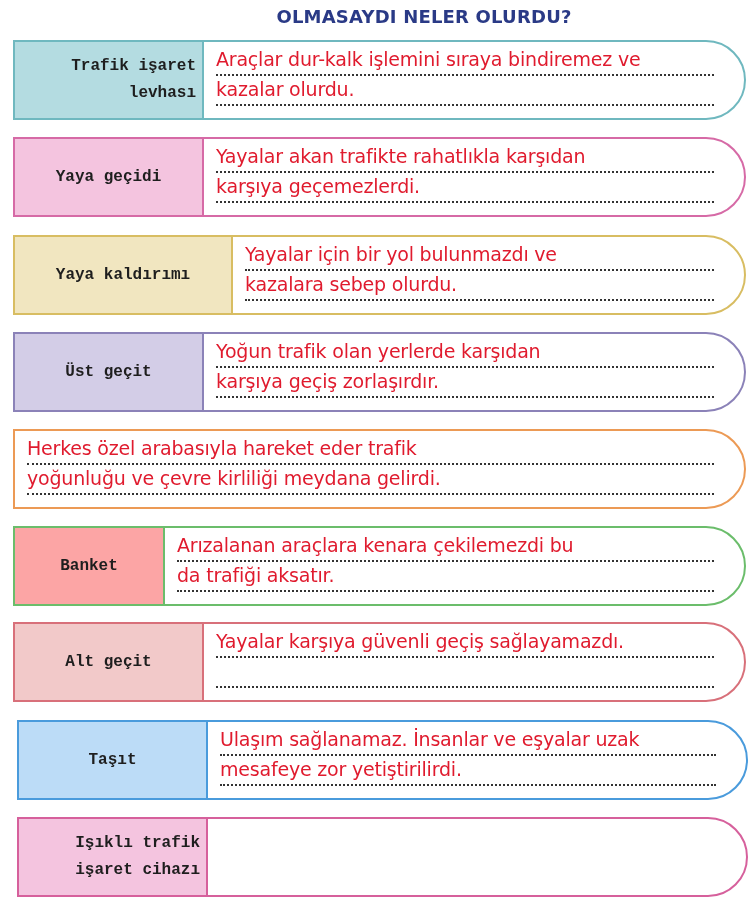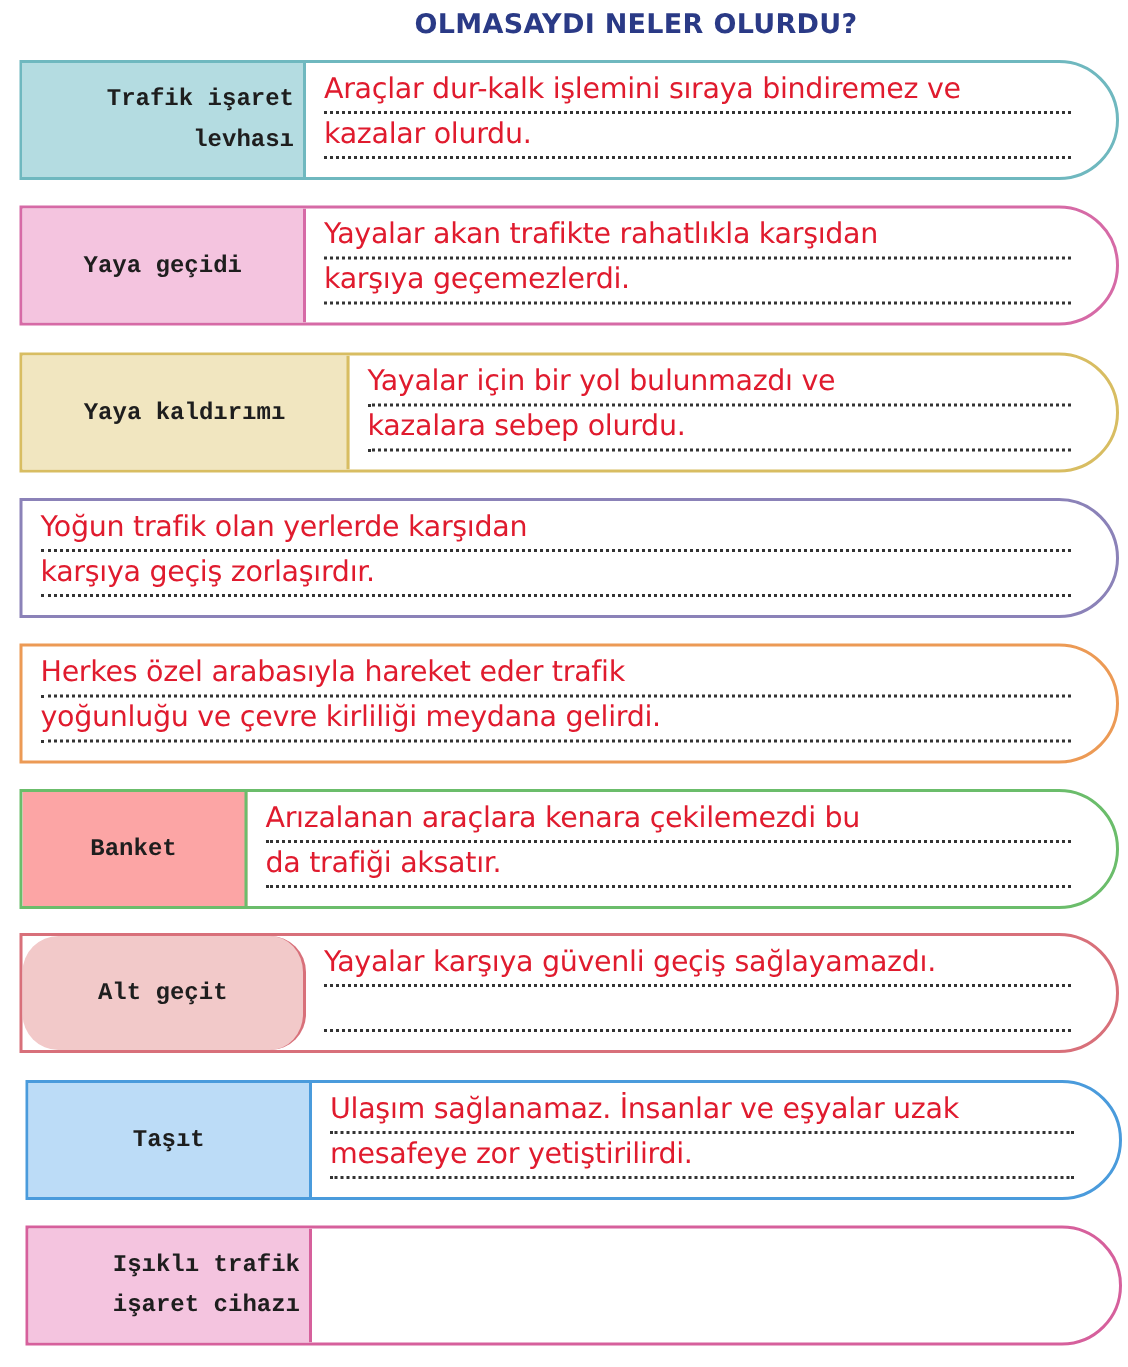--- a/index.html
+++ b/index.html
@@ -67,20 +67,21 @@
     <div class="row" style="top: 235px; left: 13px; width: 733px; border-color: rgb(216, 189, 98);">
       <div class="label" style="width: 218px; background: rgb(241, 230, 192); border-right-color: rgb(216, 189, 98);">Yaya kaldırımı</div>
       <div class="answer">
         <div class="line l1"></div>
         <div class="line l2"></div>
         <div class="txt t1">Yayalar için bir yol bulunmazdı ve</div>
         <div class="txt t2">kazalara sebep olurdu.</div>
       </div>
     </div>
     <div class="row" style="top: 332px; left: 13px; width: 733px; border-color: rgb(139, 130, 184);">
+      <div class="label" style="width: 189px; background: rgb(211, 205, 231); border-right-color: rgb(139, 130, 184);">Üst geçit</div>
       <div class="answer">
         <div class="line l1"></div>
         <div class="line l2"></div>
         <div class="txt t1">Yoğun trafik olan yerlerde karşıdan</div>
         <div class="txt t2">karşıya geçiş zorlaşırdır.</div>
       </div>
     </div>
     <div class="row" style="top: 429px; left: 13px; width: 733px; border-color: rgb(236, 154, 85);">
       <div class="answer">
         <div class="line l1"></div>
@@ -92,21 +93,21 @@
     <div class="row" style="top: 526px; left: 13px; width: 733px; border-color: rgb(107, 189, 107);">
       <div class="label" style="width: 150px; background: #fca5a5; border-right-color: rgb(107, 189, 107);">Banket</div>
       <div class="answer">
         <div class="line l1"></div>
         <div class="line l2"></div>
         <div class="txt t1">Arızalanan araçlara kenara çekilemezdi bu</div>
         <div class="txt t2">da trafiği aksatır.</div>
       </div>
     </div>
     <div class="row" style="top: 622px; left: 13px; width: 733px; border-color: rgb(216, 112, 122);">
-      <div class="label" style="width: 189px; background: rgb(242, 201, 201); border-right-color: rgb(216, 112, 122); border-radius: 24px;">Alt geçit</div>
+      <div class="label" style="width: 189px; background: rgb(242, 201, 201); border-right-color: rgb(216, 112, 122);">Alt geçit</div>
       <div class="answer">
         <div class="line l1"></div>
         <div class="line l2"></div>
         <div class="txt t1">Yayalar karşıya güvenli geçiş sağlayamazdı.</div>
         <div class="txt t2"></div>
       </div>
     </div>
     <div class="row" style="top: 720px; left: 17px; width: 731px; border-color: rgb(74, 155, 220);">
       <div class="label" style="width: 189px; background: rgb(188, 220, 247); border-right-color: rgb(74, 155, 220);">Taşıt</div>
       <div class="answer">

